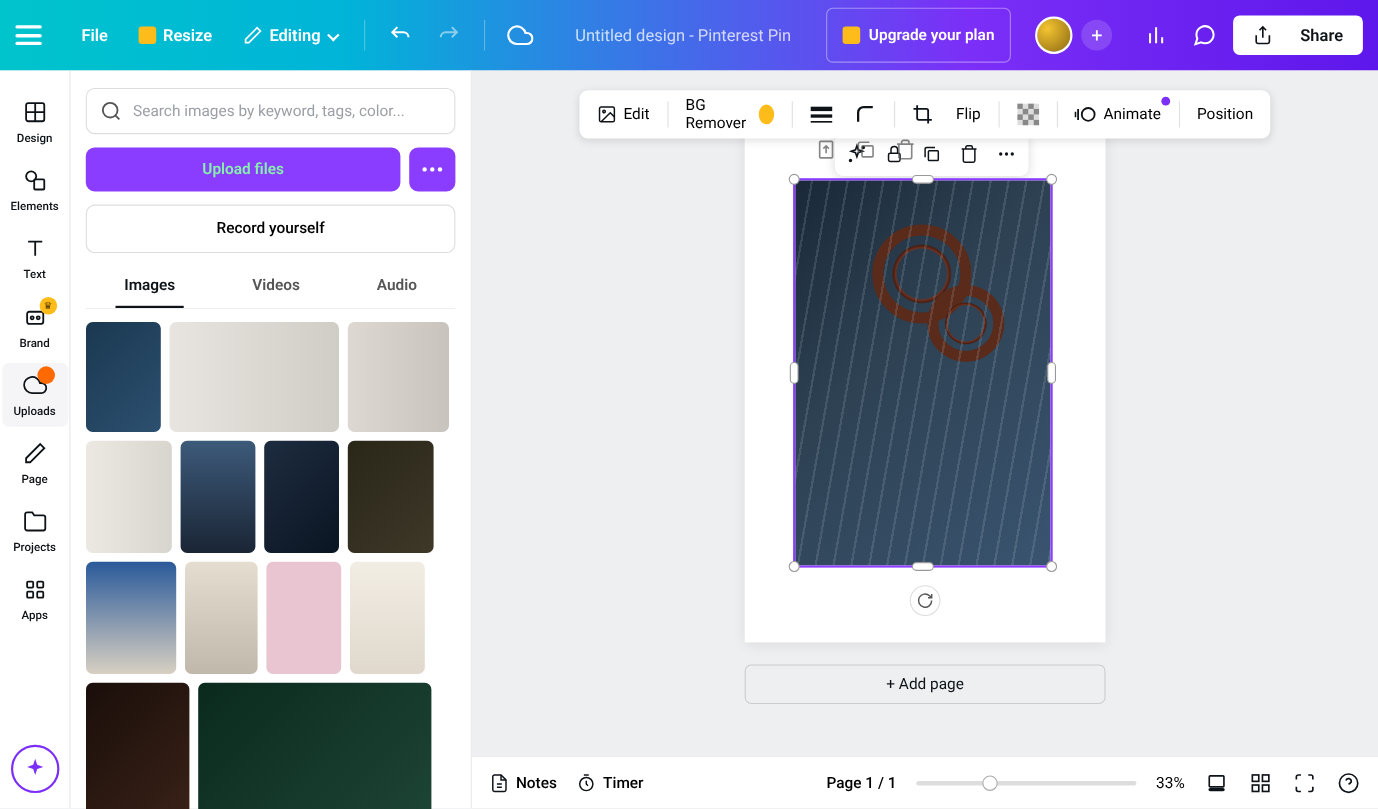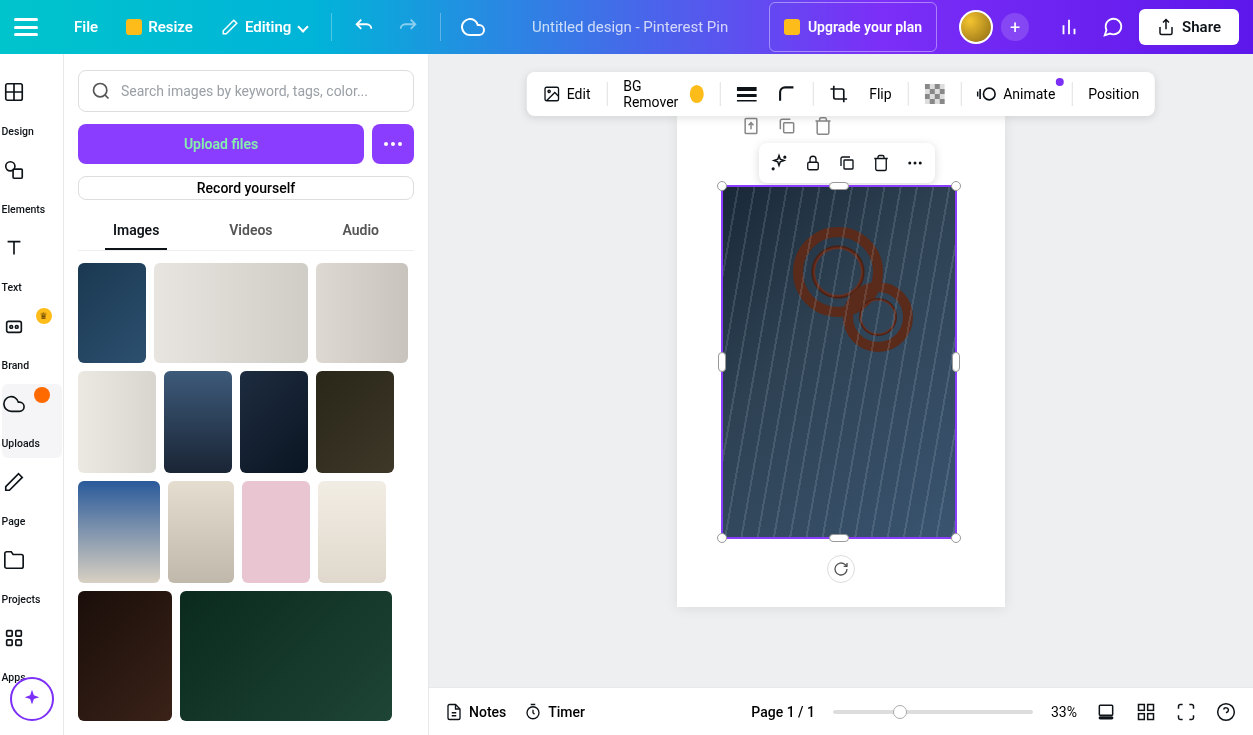--- a/index.html
+++ b/index.html
@@ -1,47 +1,47 @@
 <!DOCTYPE html>
 <html><head>
 <meta charset="utf-8">
 <style>
 *{box-sizing:border-box;margin:0;padding:0;font-family:-apple-system,BlinkMacSystemFont,"Segoe UI",Roboto,sans-serif}
 body{width:1253px;height:735px;overflow:hidden;background:#f5f5f5;display:flex;flex-direction:column}
-.top-bar{height:54px;background:linear-gradient(90deg,#00C4CC 0%,#00B4D8 25%,#7B2FF7 70%,#5E17EB 100%);display:flex;align-items:center;padding:0 14px;gap:8px;color:#fff}
+.top-bar{height:64px;background:linear-gradient(90deg,#00C4CC 0%,#00B4D8 25%,#7B2FF7 70%,#5E17EB 100%);display:flex;align-items:center;padding:0 14px;gap:8px;color:#fff}
 .hamburger{width:24px;height:18px;cursor:pointer;display:flex;flex-direction:column;justify-content:space-between}
 .hamburger span{height:3px;background:#fff;border-radius:2px}
 .top-btn{display:flex;align-items:center;gap:6px;font-size:15px;font-weight:600;padding:8px 10px;cursor:pointer;border-radius:4px}
 .crown{width:16px;height:16px;background:#FDBC1A;border-radius:3px;position:relative}
 .editing-chev{border:solid #fff;border-width:0 2px 2px 0;padding:3px;transform:rotate(45deg);margin-left:2px}
 .top-sep{width:1px;height:28px;background:rgba(255,255,255,0.3);margin:0 6px}
 .icon-btn{width:36px;height:36px;display:flex;align-items:center;justify-content:center;cursor:pointer;border-radius:4px}
 .doc-title{flex:1;text-align:center;font-size:15px;color:rgba(255,255,255,0.75)}
 .upgrade-btn{border:1px solid rgba(255,255,255,0.4);border-radius:6px;padding:16px 14px;display:flex;align-items:center;gap:8px;font-size:14px;font-weight:600;cursor:pointer}
 .avatar{width:34px;height:34px;border-radius:50%;background:radial-gradient(circle at 30% 30%,#f4c430,#8b6914);border:2px solid #fff}
 .plus-av{width:28px;height:28px;border-radius:50%;background:rgba(255,255,255,0.15);display:flex;align-items:center;justify-content:center;font-size:18px;cursor:pointer}
-.share-btn{background:#fff;color:#0e1318;border-radius:6px;padding:9px 18px;display:flex;align-items:center;gap:7px;font-size:15px;font-weight:600;cursor:pointer}
+.share-btn{background:#fff;color:#0e1318;border-radius:6px;padding:9px 18px;display:flex;align-items:center;gap:25px;font-size:15px;font-weight:600;cursor:pointer}
 .main{flex:1;display:flex;overflow:hidden}
 .rail{width:64px;background:#fff;border-right:1px solid #e8e8e8;display:flex;flex-direction:column;align-items:center;padding-top:18px;gap:4px;position:relative}
-.rail-item{width:60px;display:flex;flex-direction:column;align-items:flex-start;gap:21px;padding:8px 0;cursor:pointer;position:relative}
+.rail-item{width:60px;display:flex;flex-direction:column;align-items:center;gap:5px;padding:8px 0;cursor:pointer;position:relative}
 .rail-item.active{background:#f5f5f7;border-radius:6px}
 .rail-ic{width:24px;height:24px;display:flex;align-items:center;justify-content:center}
 .rail-lbl{font-size:10.5px;color:#0e1318;font-weight:500}
 .rail-badge{position:absolute;top:2px;right:10px;width:16px;height:16px;background:#FDBC1A;border-radius:50%;font-size:9px;color:#5a3b00;display:flex;align-items:center;justify-content:center}
 .cloud-badge{position:absolute;top:3px;right:12px;width:16px;height:16px;background:#FF6A00;border-radius:50%}
 .magic-btn{position:absolute;bottom:14px;width:44px;height:44px;border-radius:50%;border:2px solid #7B2FF7;display:flex;align-items:center;justify-content:center;background:#fff;cursor:pointer}
 .side-panel{width:365px;background:#fff;display:flex;flex-direction:column;padding:16px 14px 0;gap:12px;overflow:hidden;border-right:1px solid #e8e8e8}
 .search-box{height:42px;border:1px solid #ddd;border-radius:8px;display:flex;align-items:center;padding:5px 12px;gap:10px}
 .search-box input{border:none;outline:none;font-size:14px;flex:1;color:#555}
 .search-box input::placeholder{color:#9aa0a6}
 .upload-row{display:flex;gap:8px}
 .upload-btn{flex:1;height:40px;background:#8B3DFF;color:#86efac;border-radius:8px;display:flex;align-items:center;justify-content:center;font-size:14px;font-weight:600;cursor:pointer}
 .dots-btn{width:42px;height:40px;background:#8B3DFF;border-radius:8px;display:flex;align-items:center;justify-content:center;cursor:pointer}
 .dot3{display:flex;gap:3px}.dot3 span{width:4px;height:4px;border-radius:50%;background:#fff}
-.record-btn{height:24px;border:1px solid #ddd;border-radius:8px;display:flex;align-items:center;justify-content:center;font-size:14px;font-weight:500;cursor:pointer}
+.record-btn{height:44px;border:1px solid #ddd;border-radius:8px;display:flex;align-items:center;justify-content:center;font-size:14px;font-weight:500;cursor:pointer}
 .media-tabs{display:flex;justify-content:space-around;border-bottom:1px solid #eee}
 .media-tab{padding:10px 8px;font-size:14px;font-weight:600;color:#555;cursor:pointer;border-bottom:2px solid transparent}
 .media-tab.active{color:#0e1318;border-bottom-color:#0e1318}
 .gallery{flex:1;overflow-y:auto;display:flex;flex-direction:column;gap:8px;padding-right:6px;padding-bottom:12px}
 .grow{display:flex;gap:8px}
 .thumb{border-radius:6px;background:#2a3440;cursor:pointer}
 .canvas-area{flex:1;background:#EDEFF0;display:flex;flex-direction:column;overflow:hidden;position:relative}
 .ctx-bar{position:absolute;top:18px;left:50%;transform:translateX(-50%);height:44px;background:#fff;border-radius:8px;box-shadow:0 2px 8px rgba(0,0,0,0.12);display:flex;align-items:center;padding:0 12px;gap:12px;font-size:14px;z-index:5}
 .ctx-sep{width:1px;height:24px;background:#e0e0e0}
 .ctx-item{display:flex;align-items:center;gap:6px;cursor:pointer;font-weight:400;padding:4px 4px}
@@ -405,20 +405,23 @@
             <div class="sel-edge" style="bottom:-5px;left:50%;transform:translateX(-50%);width:20px;height:8px"></div>
             <div class="sel-edge" style="left:-5px;top:50%;transform:translateY(-50%);width:8px;height:20px"></div>
             <div class="sel-edge" style="right:-5px;top:50%;transform:translateY(-50%);width:8px;height:20px"></div>
           </div>
           <div class="rot-btn" style="bottom:24px">
               <svg width="16" height="16" viewBox="0 0 24 24" fill="none" stroke="#555" stroke-width="2">
                 <path d="M21 12a9 9 0 11-3-6.7L21 8M21 3v5h-5"></path>
               </svg>
             </div>
         </div>
+        <div class="add-page">
+            <span>+ Add page</span>
+          </div>
       </div>
     </div>
 
     <div class="bottom">
       <div class="bot-item">
         <svg width="18" height="18" viewBox="0 0 24 24" fill="none" stroke="#0e1318" stroke-width="1.8">
             <path d="M14 2H6a2 2 0 00-2 2v16a2 2 0 002 2h12a2 2 0 002-2V8z"></path>
             <path d="M14 2v6h6M9 13h6M9 17h6"></path>
           </svg>
         <span>Notes</span>

